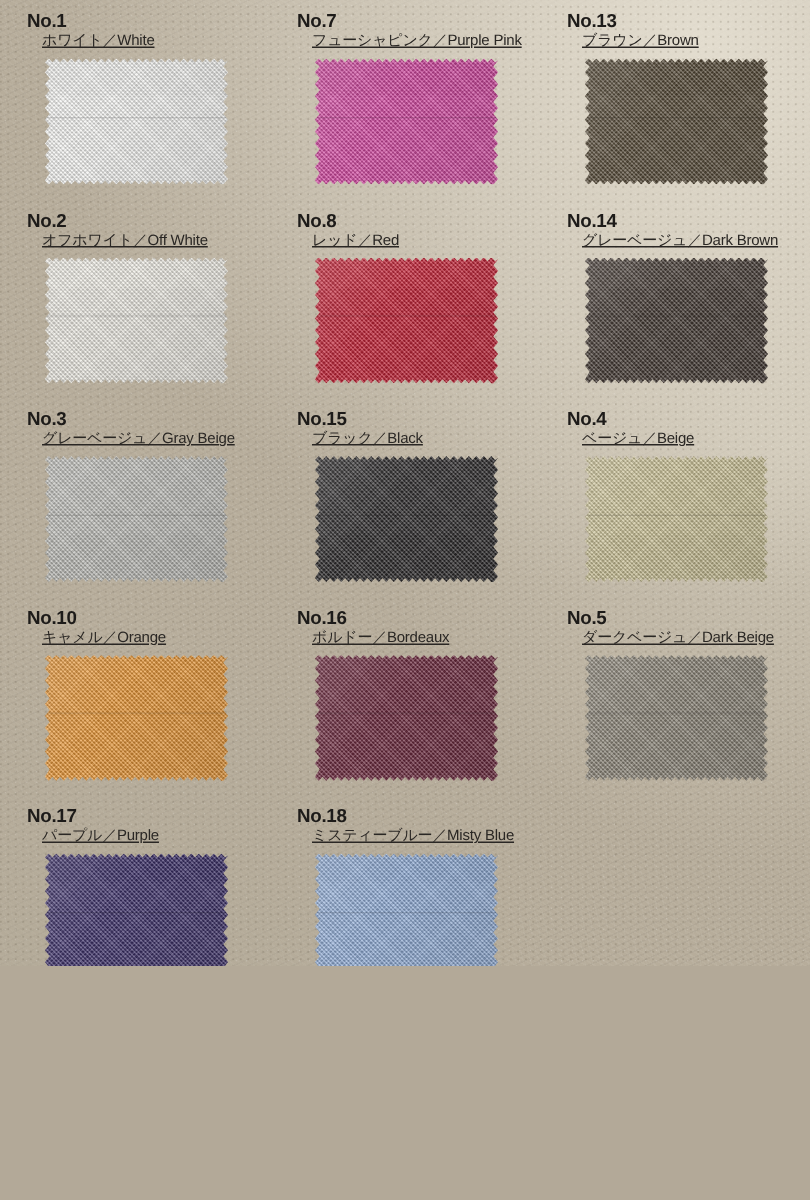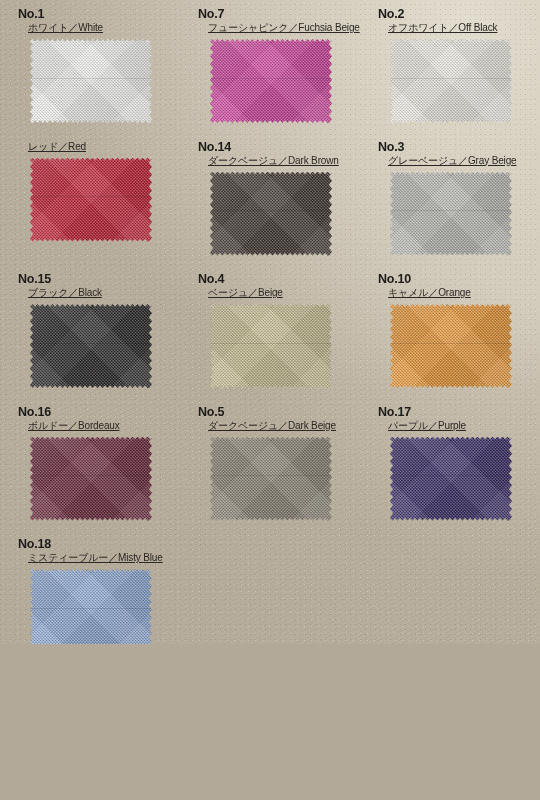--- a/index.html
+++ b/index.html
@@ -158,50 +158,61 @@
         <div class="swatch-name">ホワイト／White</div>
         <div class="swatch-wrap">
           <div class="fabric" style="--c: #f2f2f0;">
             <div class="crease"></div>
             <div class="shade"></div>
           </div>
         </div>
       </div>
       <div class="cell">
         <div class="swatch-no">No.7</div>
-        <div class="swatch-name">フューシャピンク／Fuchsia Beige</div>
+        <div class="swatch-name">フューシャピンク／Purple Pink</div>
         <div class="swatch-wrap">
           <div class="fabric" style="--c: #d0489f;">
             <div class="crease"></div>
             <div class="shade"></div>
           </div>
         </div>
       </div>
       <div class="cell">
+        <div class="swatch-no">No.13</div>
+        <div class="swatch-name">ブラウン／Brown</div>
+        <div class="swatch-wrap">
+          <div class="fabric" style="--c: #554a38;">
+            <div class="crease"></div>
+            <div class="shade"></div>
+          </div>
+        </div>
+      </div>
+      <div class="cell">
         <div class="swatch-no">No.2</div>
-        <div class="swatch-name">オフホワイト／Off Black</div>
+        <div class="swatch-name">オフホワイト／Off White</div>
         <div class="swatch-wrap">
           <div class="fabric" style="--c: #eceae3;">
             <div class="crease"></div>
             <div class="shade"></div>
           </div>
         </div>
       </div>
       <div class="cell">
+        <div class="swatch-no">No.8</div>
         <div class="swatch-name">レッド／Red</div>
         <div class="swatch-wrap">
           <div class="fabric" style="--c: #c32438;">
             <div class="crease"></div>
             <div class="shade"></div>
           </div>
         </div>
       </div>
       <div class="cell">
         <div class="swatch-no">No.14</div>
-        <div class="swatch-name">ダークベージュ／Dark Brown</div>
+        <div class="swatch-name">グレーベージュ／Dark Brown</div>
         <div class="swatch-wrap">
           <div class="fabric" style="--c: #463c36;">
             <div class="crease"></div>
             <div class="shade"></div>
           </div>
         </div>
       </div>
       <div class="cell">
         <div class="swatch-no">No.3</div>
         <div class="swatch-name">グレーベージュ／Gray Beige</div>

